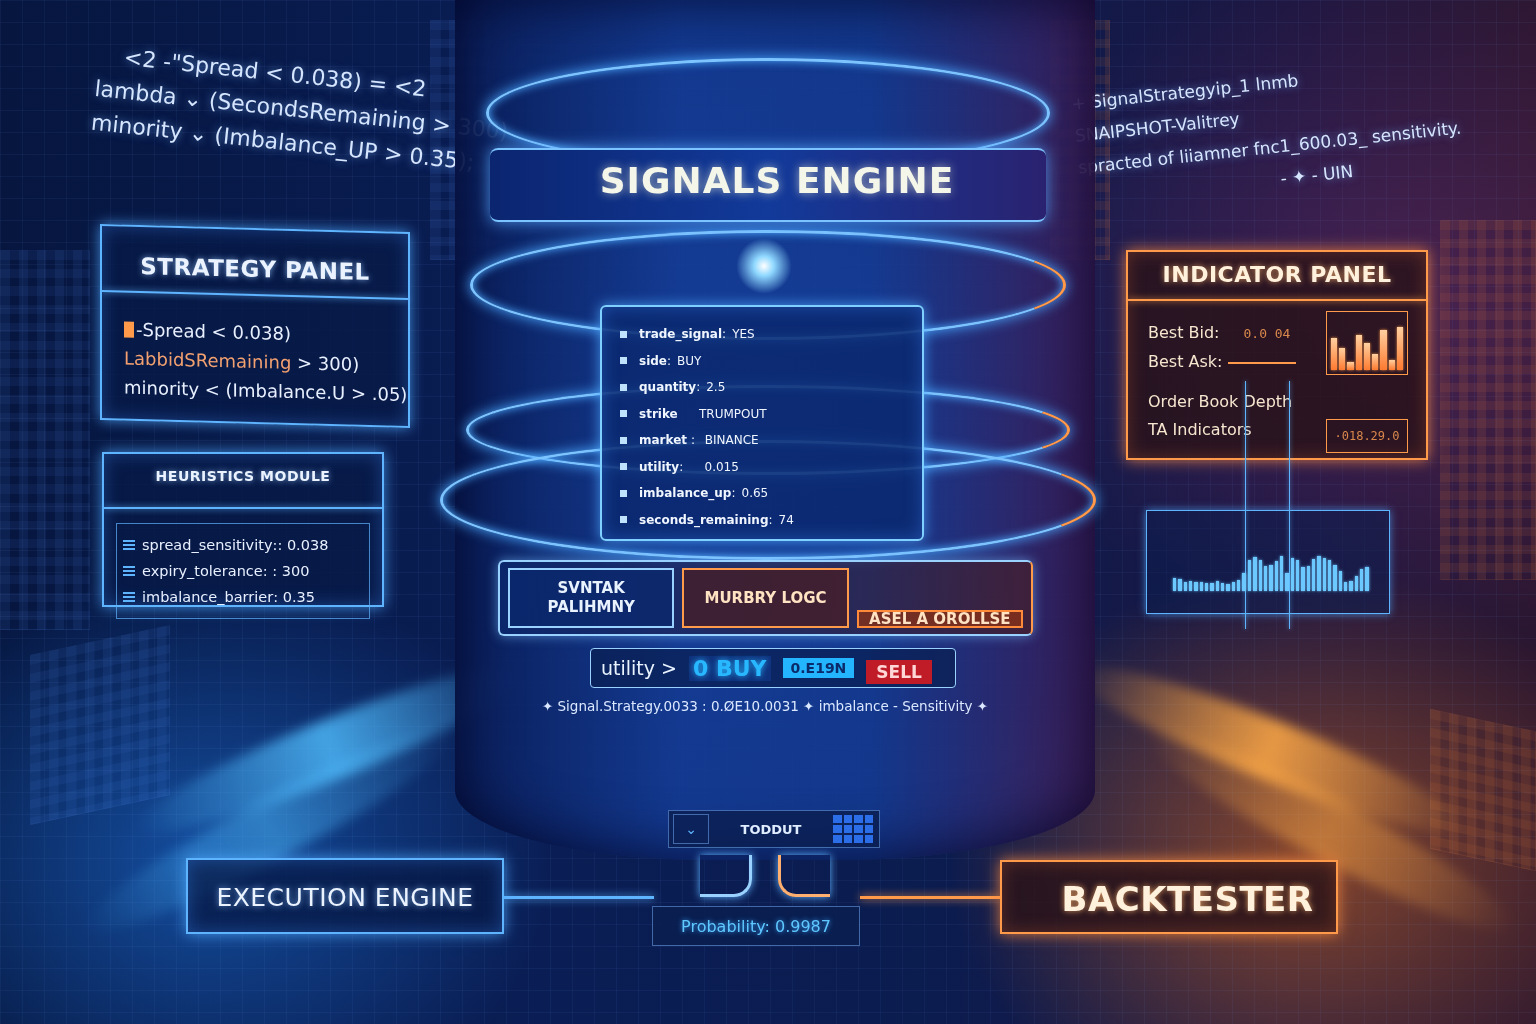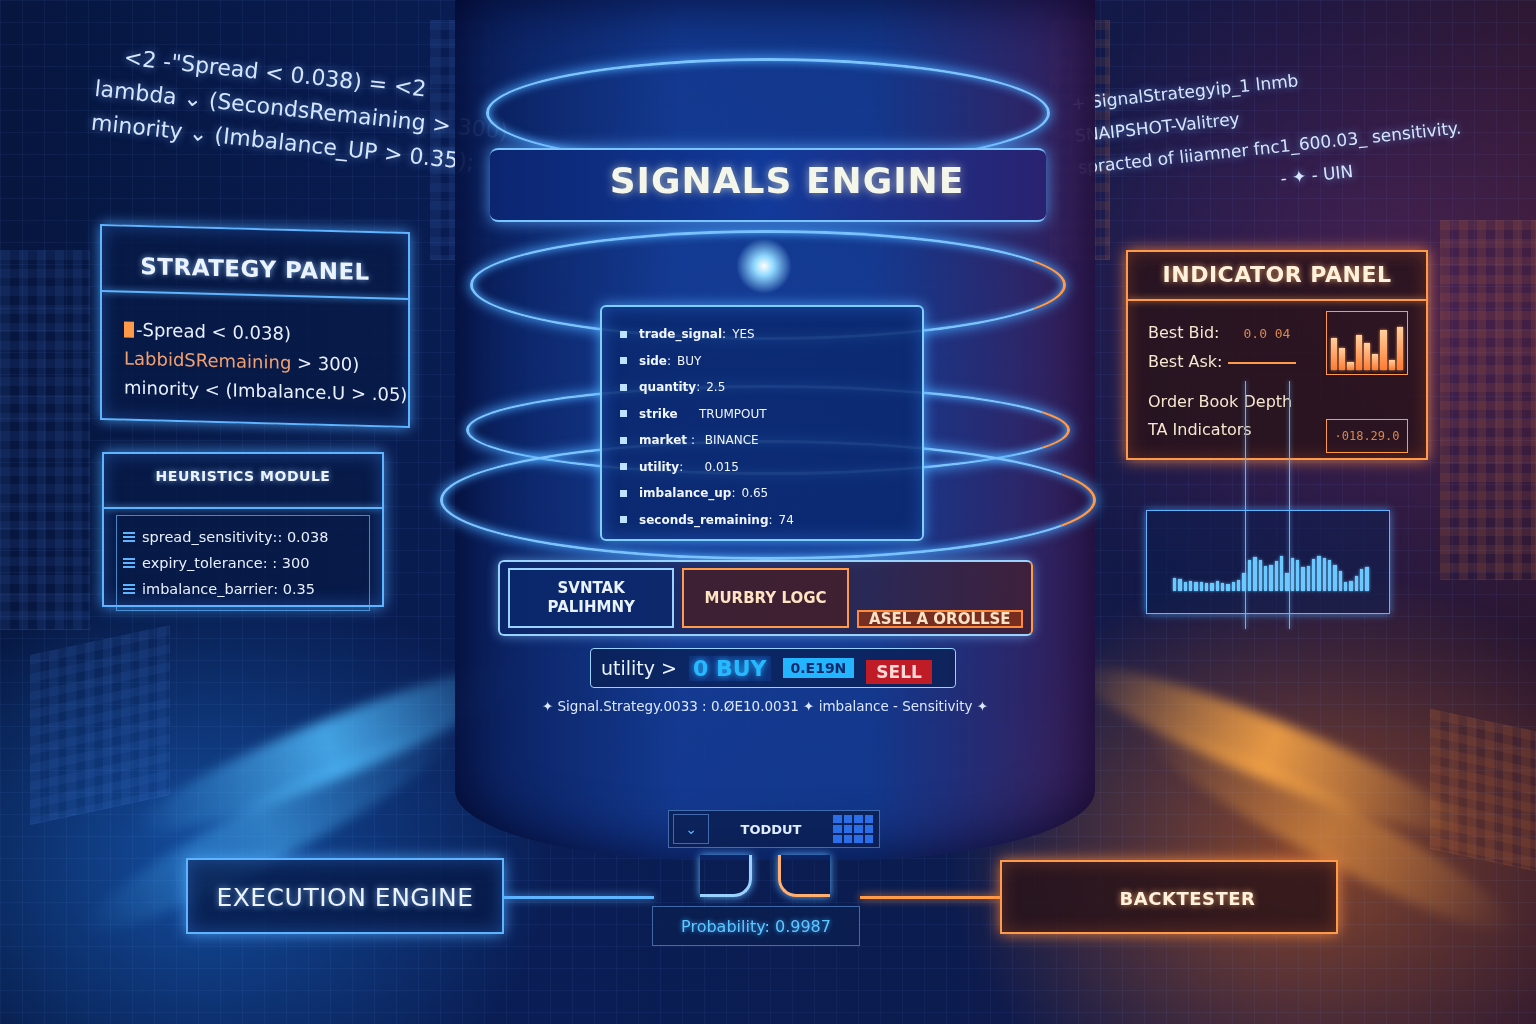--- a/index.html
+++ b/index.html
@@ -86,21 +86,21 @@
   
   #strategy { left: 100px; top: 228px; width: 310px; height: 196px; transform: skewY(1.5deg); }
   #strategy .panel-title { font-size: 23px; padding: 26px 0 12px; }
   #strategy .rows { padding: 22px 0 0 22px; font-size: 18px; line-height: 29px; }
   .orange-text { color: #f2a070; }
   .marker { display: inline-block; width: 10px; height: 16px; background: #ff9a4a; margin-right: 2px; vertical-align: -2px; }
 
   
   #heuristics { left: 102px; top: 452px; width: 282px; height: 155px; }
   #heuristics .panel-title { font-size: 14px; padding: 14px 0 23px; }
-  #heuristics .inner { margin: 6px 12px; border: 1px solid rgba(95,180,255,0.7); padding: 8px 6px; }
+  #heuristics .inner { margin: 14px 12px; border: 1px solid rgba(95,180,255,0.7); padding: 8px 6px; }
   #heuristics .row { font-size: 14.5px; line-height: 26px; display: flex; align-items: center; }
   .list-icon { width: 12px; height: 10px; margin-right: 7px;
     background: linear-gradient(#5fb4ff 0 2px, transparent 2px 4px, #5fb4ff 4px 6px, transparent 6px 8px, #5fb4ff 8px 10px); }
 
   
   #indicator { left: 1126px; top: 250px; width: 302px; height: 210px; }
   #indicator .panel-title { font-size: 22px; padding: 10px 0 12px; }
   #indicator .body { position: relative; padding: 18px 20px; font-size: 16px; line-height: 28px; color: #f6e6cf; }
   .bid-val { color: #d9884c; font-family: "DejaVu Sans Mono", monospace; font-size: 13px; margin-left: 24px; }
   .ask-line { display: inline-block; width: 68px; height: 2px; background: #ff9a4a; vertical-align: middle; margin-left: 6px; }
@@ -132,21 +132,20 @@
     position: absolute; left: 490px; top: 148px; width: 556px; height: 74px;
     background: linear-gradient(90deg, #0b2570, #123a9a 50%, #2a2270);
     border-top: 2px solid #7cc4ff; border-bottom: 2px solid #7cc4ff;
     border-radius: 8px;
     box-shadow: 0 0 16px rgba(90,170,255,0.8);
   }
   #engine-title {
     position: absolute; left: 490px; top: 160px; width: 574px; text-align: center;
     font-size: 36px; font-weight: bold; color: #f4f6ea; letter-spacing: 1px;
     text-shadow: 0 0 10px rgba(255,255,220,0.6);
-    margin-left: 10px;
   }
   .core-glow { position: absolute; left: 736px; top: 238px; width: 56px; height: 56px; border-radius: 50%;
     background: radial-gradient(circle, #ffffff 0%, #8fd8ff 25%, rgba(40,140,255,0) 70%); }
 
   
   #signal {
     left: 600px; top: 305px; width: 324px; height: 236px;
     background: rgba(10,40,110,0.85); border-radius: 6px;
     border: 2px solid #7fd0ff;
   }
@@ -192,21 +191,21 @@
   .pipe.r { left: 778px; top: 855px; width: 52px; height: 42px; border-top: none; border-right: none; border-radius: 0 0 0 18px; border-color: #ffb070; }
 
   #probability { position: absolute; left: 652px; top: 906px; width: 208px; height: 40px;
     border: 1px solid rgba(120,180,255,0.5); background: rgba(10,30,80,0.85);
     text-align: center; line-height: 40px; font-size: 16px; color: #5fc8ff; text-shadow: 0 0 5px #3aa6ff; }
 
   
   #execution { left: 186px; top: 858px; width: 318px; height: 76px; }
   #execution .panel-title { font-size: 25px; line-height: 76px; font-weight: normal; letter-spacing: 0.5px; }
   #backtester { left: 1000px; top: 860px; width: 338px; height: 74px; }
-  #backtester .panel-title { font-size: 18px; line-height: 74px; margin-left: 37px; }
+  #backtester .panel-title { font-size: 34px; line-height: 74px; margin-left: 37px; }
 
   .connector { position: absolute; height: 3px; box-shadow: 0 0 8px currentColor; }
 </style>
 </head>
 <body>
 
 <div class="grid"></div>
 
 <div class="windows" style="left:0;top:250px;width:90px;height:380px;"></div>
 <div class="windows" style="left:30px;top:640px;width:140px;height:170px;transform:skewY(-12deg);"></div>

